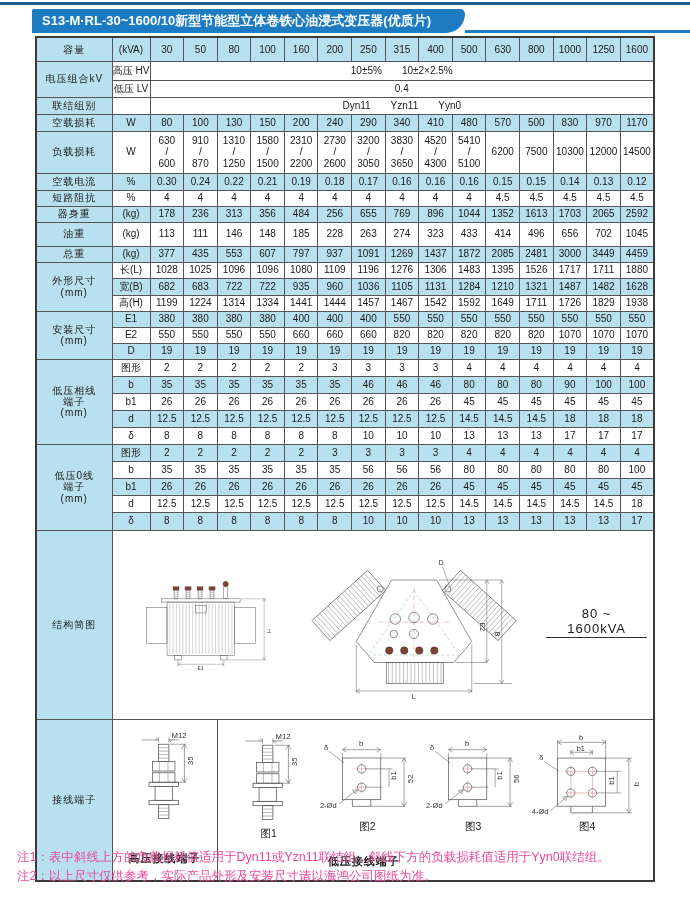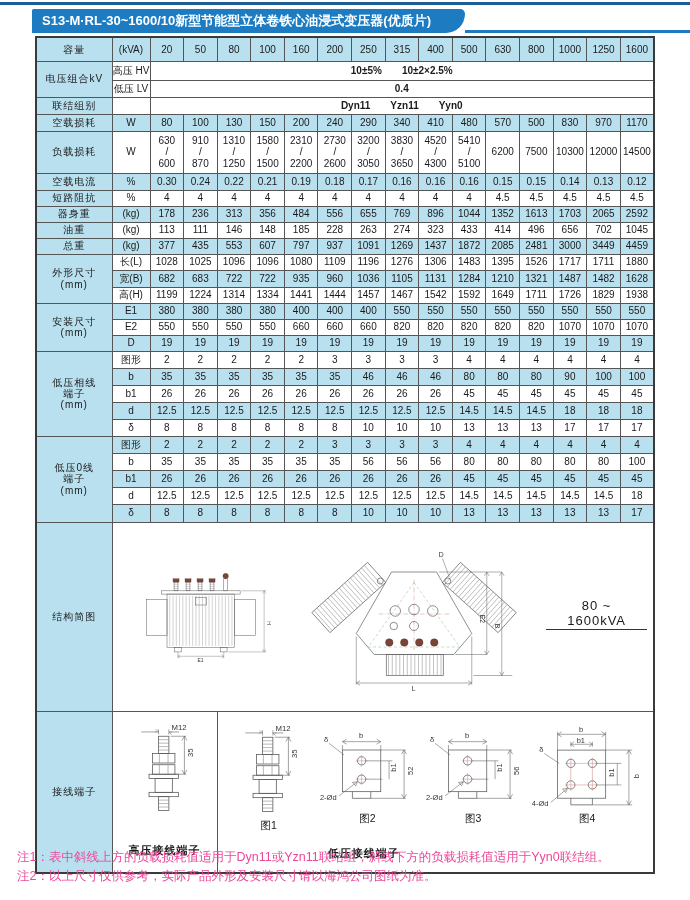--- a/index.html
+++ b/index.html
@@ -21,21 +21,21 @@
     border-collapse:collapse;table-layout:fixed;border:2px solid #3a3a3a;
   }
   table.spec td{
     border:1px solid #555;text-align:center;vertical-align:middle;
     font-size:10px;padding:0;line-height:1.12;white-space:pre-line;overflow:hidden;
   }
   td.lbl{background:#b9e0ef;font-size:10.5px;letter-spacing:1px;}
   td.unit{font-size:10px;}
   .blue{background:#b9e0ef;}
   .white{background:#ffffff;}
-  td.span-cell{text-align:center;padding-left:92px;font-size:10.5px;font-weight:bold;}
+  td.span-cell{text-align:center;padding-left:92px;font-size:10.5px;}
 
   td.diagram-cell{background:#fff;}
   .diagram-wrap{display:flex;align-items:center;justify-content:space-between;padding:2px 6px;}
   .topview-block{display:flex;flex-direction:row;align-items:center;}
   .kva-caption{font-size:13px;letter-spacing:1px;border-bottom:1.5px solid #333;padding:0 8px 1px 8px;margin-top:-4px;}
 
   td.term-left,td.term-right{background:#fff;vertical-align:top;}
   .term-left-inner{display:flex;flex-direction:column;align-items:center;height:136px;}
   .hv-caption{font-size:11px;font-weight:bold;letter-spacing:1px;margin-top:auto;padding-bottom:4px;}
   .term-right-inner{position:relative;height:136px;display:flex;align-items:flex-start;justify-content:space-evenly;padding-top:2px;}
@@ -79,21 +79,21 @@
       <col>
       <col>
       <col>
       <col>
       <col>
   </colgroup>
   <tbody>
       <tr style="height: 24px;">
         <td class="lbl" rowspan="1">容量</td>
         <td class="unit blue">(kVA)</td>
-        <td class="val blue">20</td>
+        <td class="val blue">30</td>
         <td class="val blue">50</td>
         <td class="val blue">80</td>
         <td class="val blue">100</td>
         <td class="val blue">160</td>
         <td class="val blue">200</td>
         <td class="val blue">250</td>
         <td class="val blue">315</td>
         <td class="val blue">400</td>
         <td class="val blue">500</td>
         <td class="val blue">630</td>
@@ -213,32 +213,32 @@
         <td class="val white">4.5</td>
       </tr>
       <tr style="height: 16px;">
         <td class="lbl" rowspan="1">器身重</td>
         <td class="unit blue">(kg)</td>
         <td class="val blue">178</td>
         <td class="val blue">236</td>
         <td class="val blue">313</td>
         <td class="val blue">356</td>
         <td class="val blue">484</td>
-        <td class="val blue">556</td>
+        <td class="val blue">256</td>
         <td class="val blue">655</td>
         <td class="val blue">769</td>
         <td class="val blue">896</td>
         <td class="val blue">1044</td>
         <td class="val blue">1352</td>
         <td class="val blue">1613</td>
         <td class="val blue">1703</td>
         <td class="val blue">2065</td>
         <td class="val blue">2592</td>
       </tr>
-      <tr style="height: 16px;">
+      <tr style="height: 24px;">
         <td class="lbl" rowspan="1">油重</td>
         <td class="unit white">(kg)</td>
         <td class="val white">113</td>
         <td class="val white">111</td>
         <td class="val white">146</td>
         <td class="val white">148</td>
         <td class="val white">185</td>
         <td class="val white">228</td>
         <td class="val white">263</td>
         <td class="val white">274</td>

